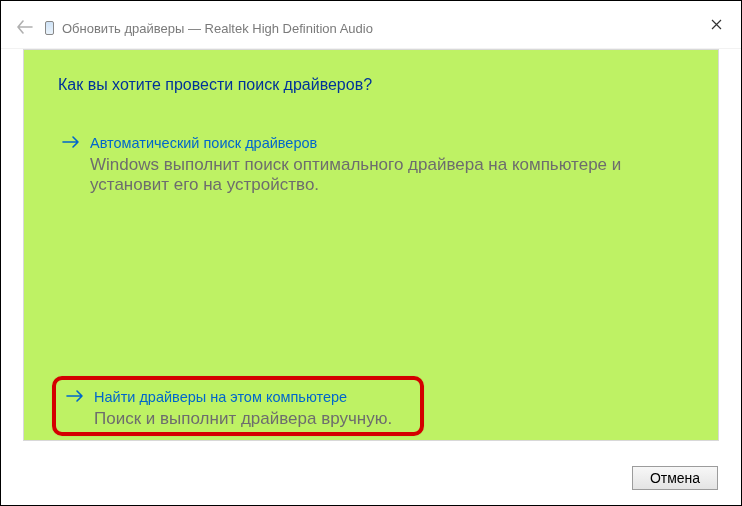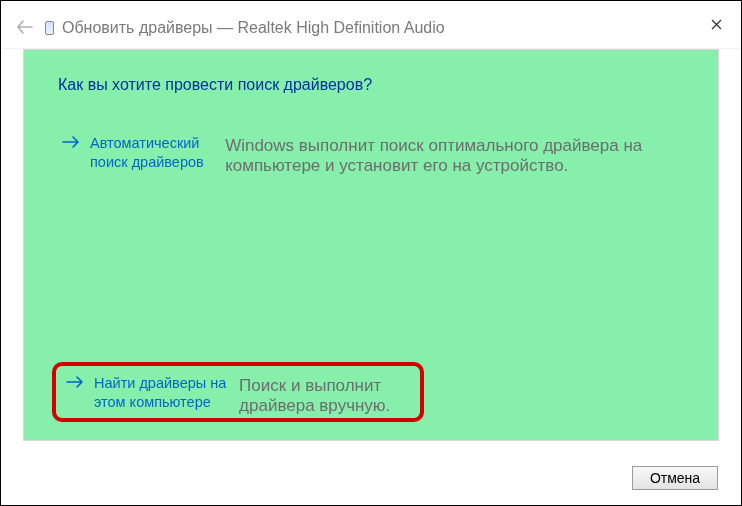--- a/index.html
+++ b/index.html
@@ -50,24 +50,24 @@
     width: 9px;
     height: 14px;
     border: 1px solid #888;
     border-radius: 2px;
     margin-right: 8px;
     position: relative;
     background: linear-gradient(#cfe3f7,#eaf3fb);
   }
   .header-title {
     color: #7a7a7a;
-    font-size: 16px;
+    font-size: 13px;
   }
   .content {
-    background: #86efac;
+    background: #bef264;
     margin: 0 22px 12px 22px;
     border: 1px solid #d8d8d8;
     height: 392px;
     padding: 26px 34px 14px 34px;
     position: relative;
   }
   .heading {
     color: #003399;
     font-size: 16px;
     font-weight: 400;
@@ -90,26 +90,26 @@
     color: #0066cc;
     font-size: 14.5px;
     line-height: 19px;
   }
   .option-desc {
     color: #6d6d6d;
     font-size: 17px;
     margin-top: 2px;
     max-width: 540px;
   }
-  .option-body { display: flex; flex-direction: row; }
+  .option-body { display: flex; flex-direction: column; }
   .option1 { margin-bottom: 30px; }
   .highlight-box {
     position: absolute;
     left: 28px;
-    bottom: 18px;
+    bottom: 4px;
     width: 372px;
     height: 60px;
     border: 4px solid #d40000;
     border-radius: 10px;
     padding: 6px 10px;
     box-shadow: 0 0 0 1px rgba(0,0,0,0.02);
   }
   .highlight-box .option { padding: 2px 0; }
   .footer {
     position: absolute;

